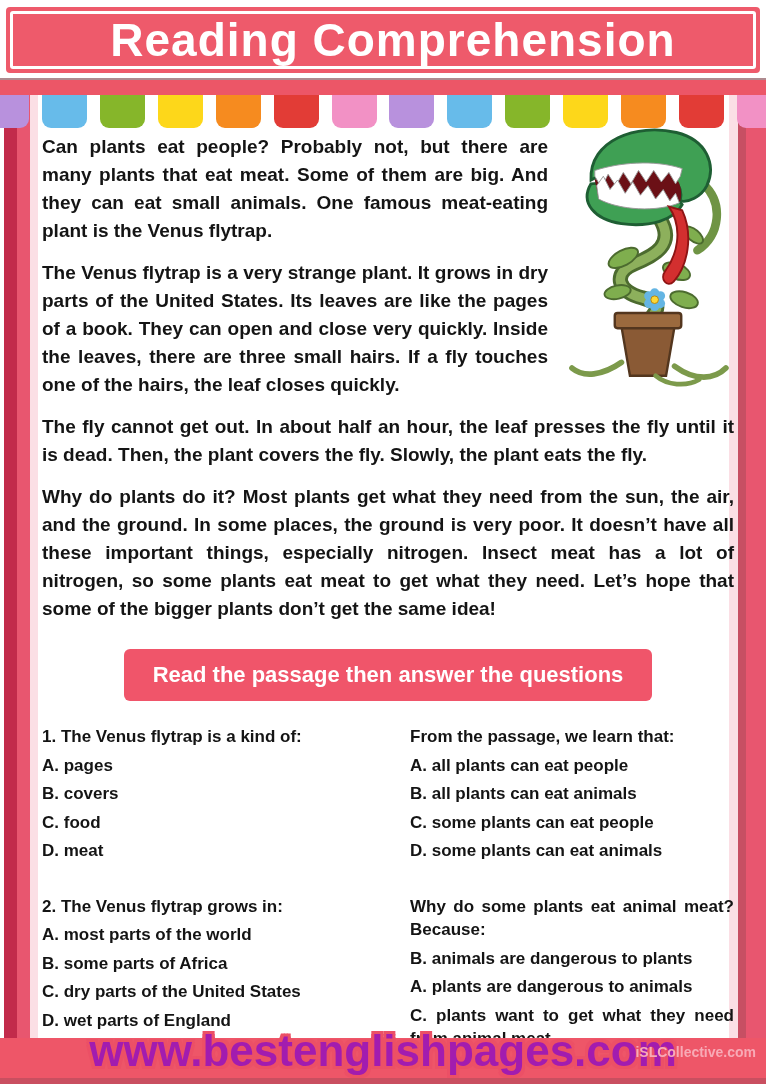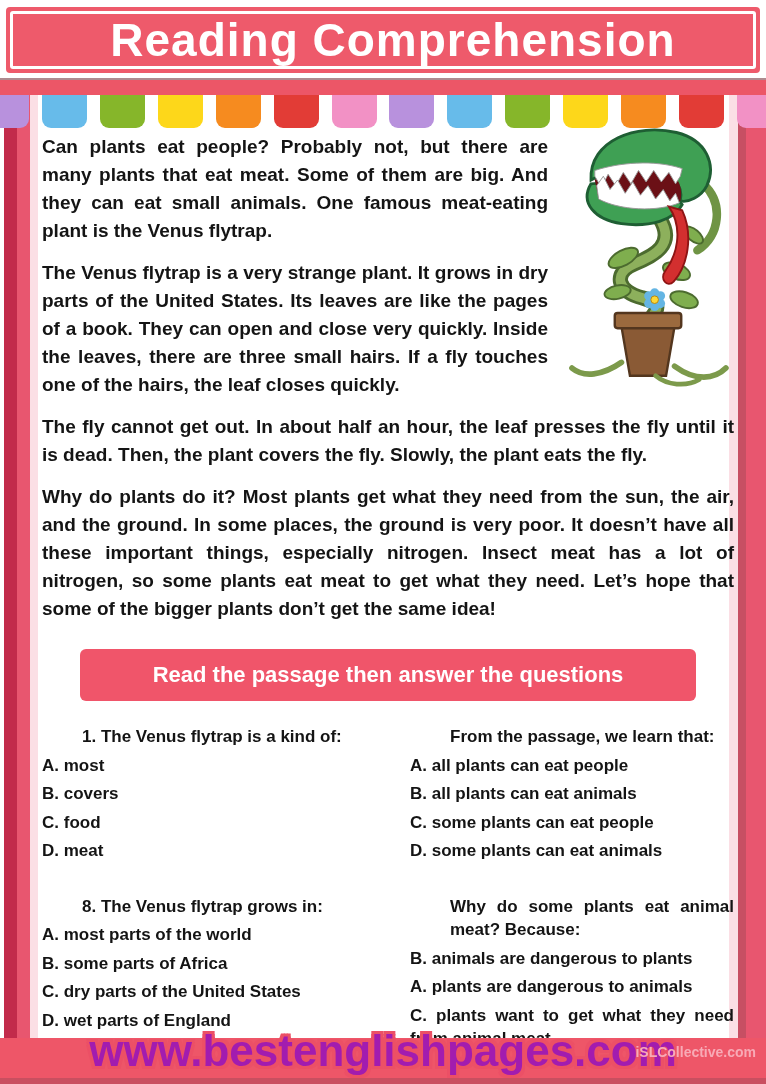--- a/index.html
+++ b/index.html
@@ -36,28 +36,28 @@
   .edge-right-dark{right:20px;width:8px;background:#c74f63;}
   .edge-right-pale{right:28px;width:9px;background:#fbdfe5;}
   
   .content{position:absolute;left:42px;right:32px;top:133px;z-index:2;color:#141414;}
   .illustration-wrap{float:right;width:172px;height:266px;margin:-10px 0 4px 14px;}
   .passage{
     margin:0 0 14px 0;font-size:19px;line-height:28px;font-weight:bold;
     text-align:justify;color:#141414;
   }
   .banner{
-    width:616px;margin:26px auto 24px auto;background:#f0556a;border-radius:6px;
+    width:528px;margin:26px auto 24px auto;background:#f0556a;border-radius:6px;
     text-align:center;color:#ffffff;font-weight:bold;font-size:22px;
     padding:13px 0;clear:both;
   }
   .questions{display:flex;gap:44px;font-size:17px;font-weight:bold;line-height:23.5px;}
   .qcol{flex:1;min-width:0;}
   .question + .question{margin-top:32px;}
-  .question-title{margin-bottom:5px;margin-left:40px;}
+  .question-title{margin-bottom:5px;}
   .option{margin-top:5px;}
   .justify .question-title,.justify .option{text-align:justify;}
   
   .footer-bar{
     position:absolute;left:0;right:0;bottom:0;height:46px;background:#ee5668;
     border-bottom:6px solid #c94f60;box-sizing:border-box;z-index:4;
   }
   .footer-url{
     position:absolute;left:0;right:0;bottom:8px;text-align:center;z-index:5;
     font-size:44px;font-weight:bold;color:#a21caf;letter-spacing:0px;white-space:nowrap;
@@ -157,27 +157,27 @@
   <p class="passage">The Venus flytrap is a very strange plant. It grows in dry parts of the United States. Its leaves are like the pages of a book. They can open and close very quickly. Inside the leaves, there are three small hairs. If a fly touches one of the hairs, the leaf closes quickly.</p>
   <p class="passage">The fly cannot get out. In about half an hour, the leaf presses the fly until it is dead. Then, the plant covers the fly. Slowly, the plant eats the fly.</p>
   <p class="passage">Why do plants do it? Most plants get what they need from the sun, the air, and the ground. In some places, the ground is very poor. It doesn’t have all these important things, especially nitrogen. Insect meat has a lot of nitrogen, so some plants eat meat to get what they need. Let’s hope that some of the bigger plants don’t get the same idea!</p>
 
   <div class="banner">Read the passage then answer the questions</div>
 
   <div class="questions">
     <div class="qcol">
       <div class="question">
         <div class="question-title">1. The Venus flytrap is a kind of:</div>
-        <div class="option">A. most</div>
+        <div class="option">A. pages</div>
         <div class="option">B. covers</div>
         <div class="option">C. food</div>
         <div class="option">D. meat</div>
       </div>
       <div class="question">
-        <div class="question-title">8. The Venus flytrap grows in:</div>
+        <div class="question-title">2. The Venus flytrap grows in:</div>
         <div class="option">A. most parts of the world</div>
         <div class="option">B. some parts of Africa</div>
         <div class="option">C. dry parts of the United States</div>
         <div class="option">D. wet parts of England</div>
       </div>
     </div>
     <div class="qcol">
       <div class="question">
         <div class="question-title">From the passage, we learn that:</div>
         <div class="option">A. all plants can eat people</div>

